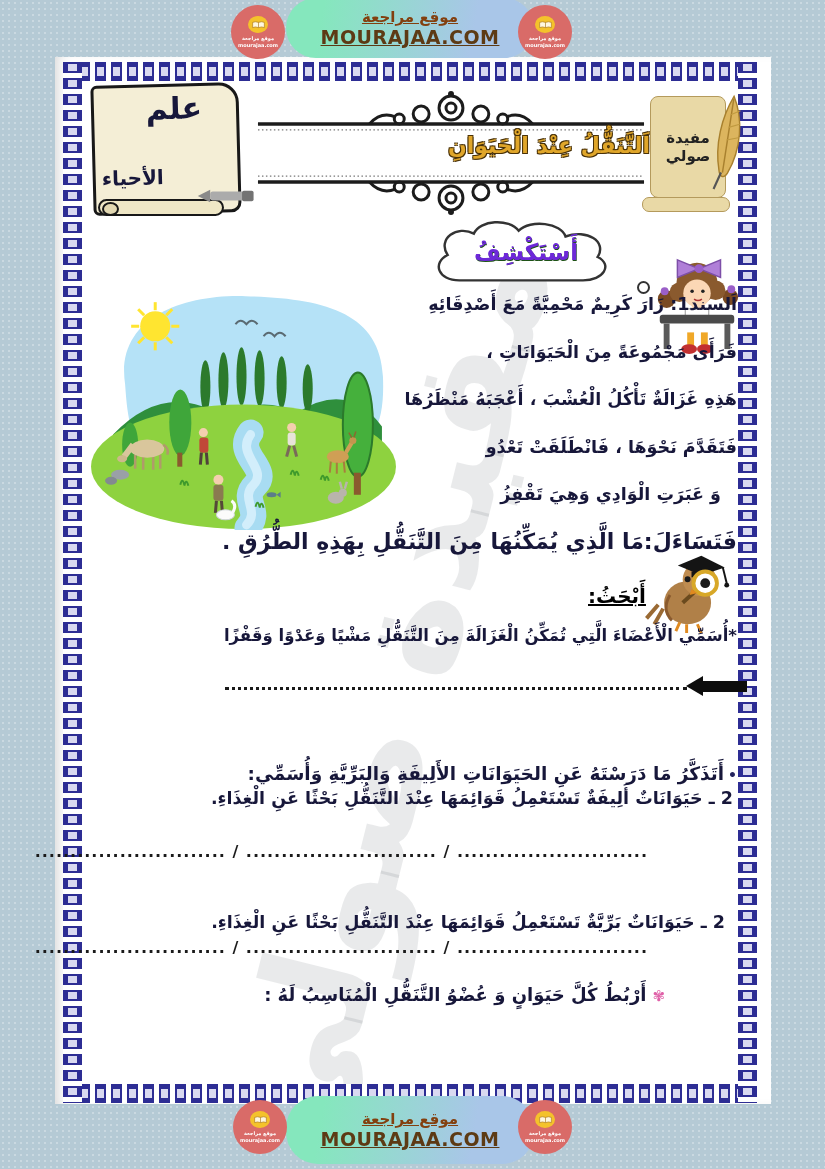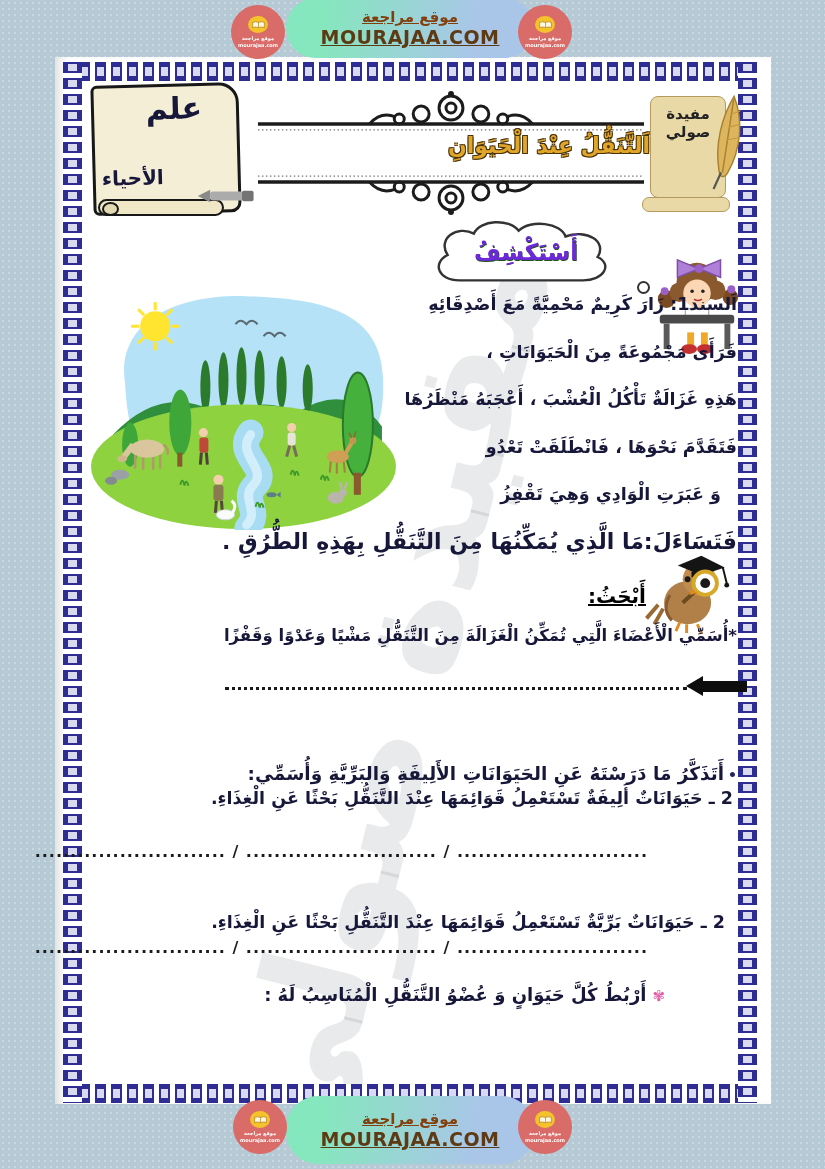--- a/index.html
+++ b/index.html
@@ -71,21 +71,21 @@
     border:2.5px solid #181818; border-radius:50%; background:#e2d8b2;}
 
   .flourish{ left:252px; width:398px; height:44px; }
   .flourish.flip{ transform:scaleY(-1); }
   .lesson-title{ left:252px; top:133px; width:398px; text-align:right; font-size:22px;
     color:#e0a62a; direction:rtl; font-weight:bold;
     text-shadow:1px 1px 0 #4a3208,-1px -1px 0 #4a3208,1px -1px 0 #4a3208,-1px 1px 0 #4a3208; }
 
   .scroll-right{ left:650px; top:96px; width:76px; height:102px; background:#e9d9a6;
     border:1.5px solid #b49a5c; border-radius:8px; display:flex; flex-direction:column;
-    align-items:center; justify-content:flex-start; padding:8px 2px; }
+    align-items:center; justify-content:center; padding:8px 2px; }
   .scroll-right div{ font-size:15px; color:#222; }
   .scroll-roll{ left:642px; top:197px; width:88px; height:15px; background:#e9d9a6;
     border:1.5px solid #b49a5c; border-radius:7px; }
 
   
   .cloud-text{ left:438px; top:239px; width:176px; text-align:center; font-size:23px;
     color:#6d28d9; direction:rtl; font-weight:bold;
     text-shadow:.5px .5px 0 #1e5216; }
   .bubble{ border:2px solid #333; border-radius:50%; background:#fff; }
 

